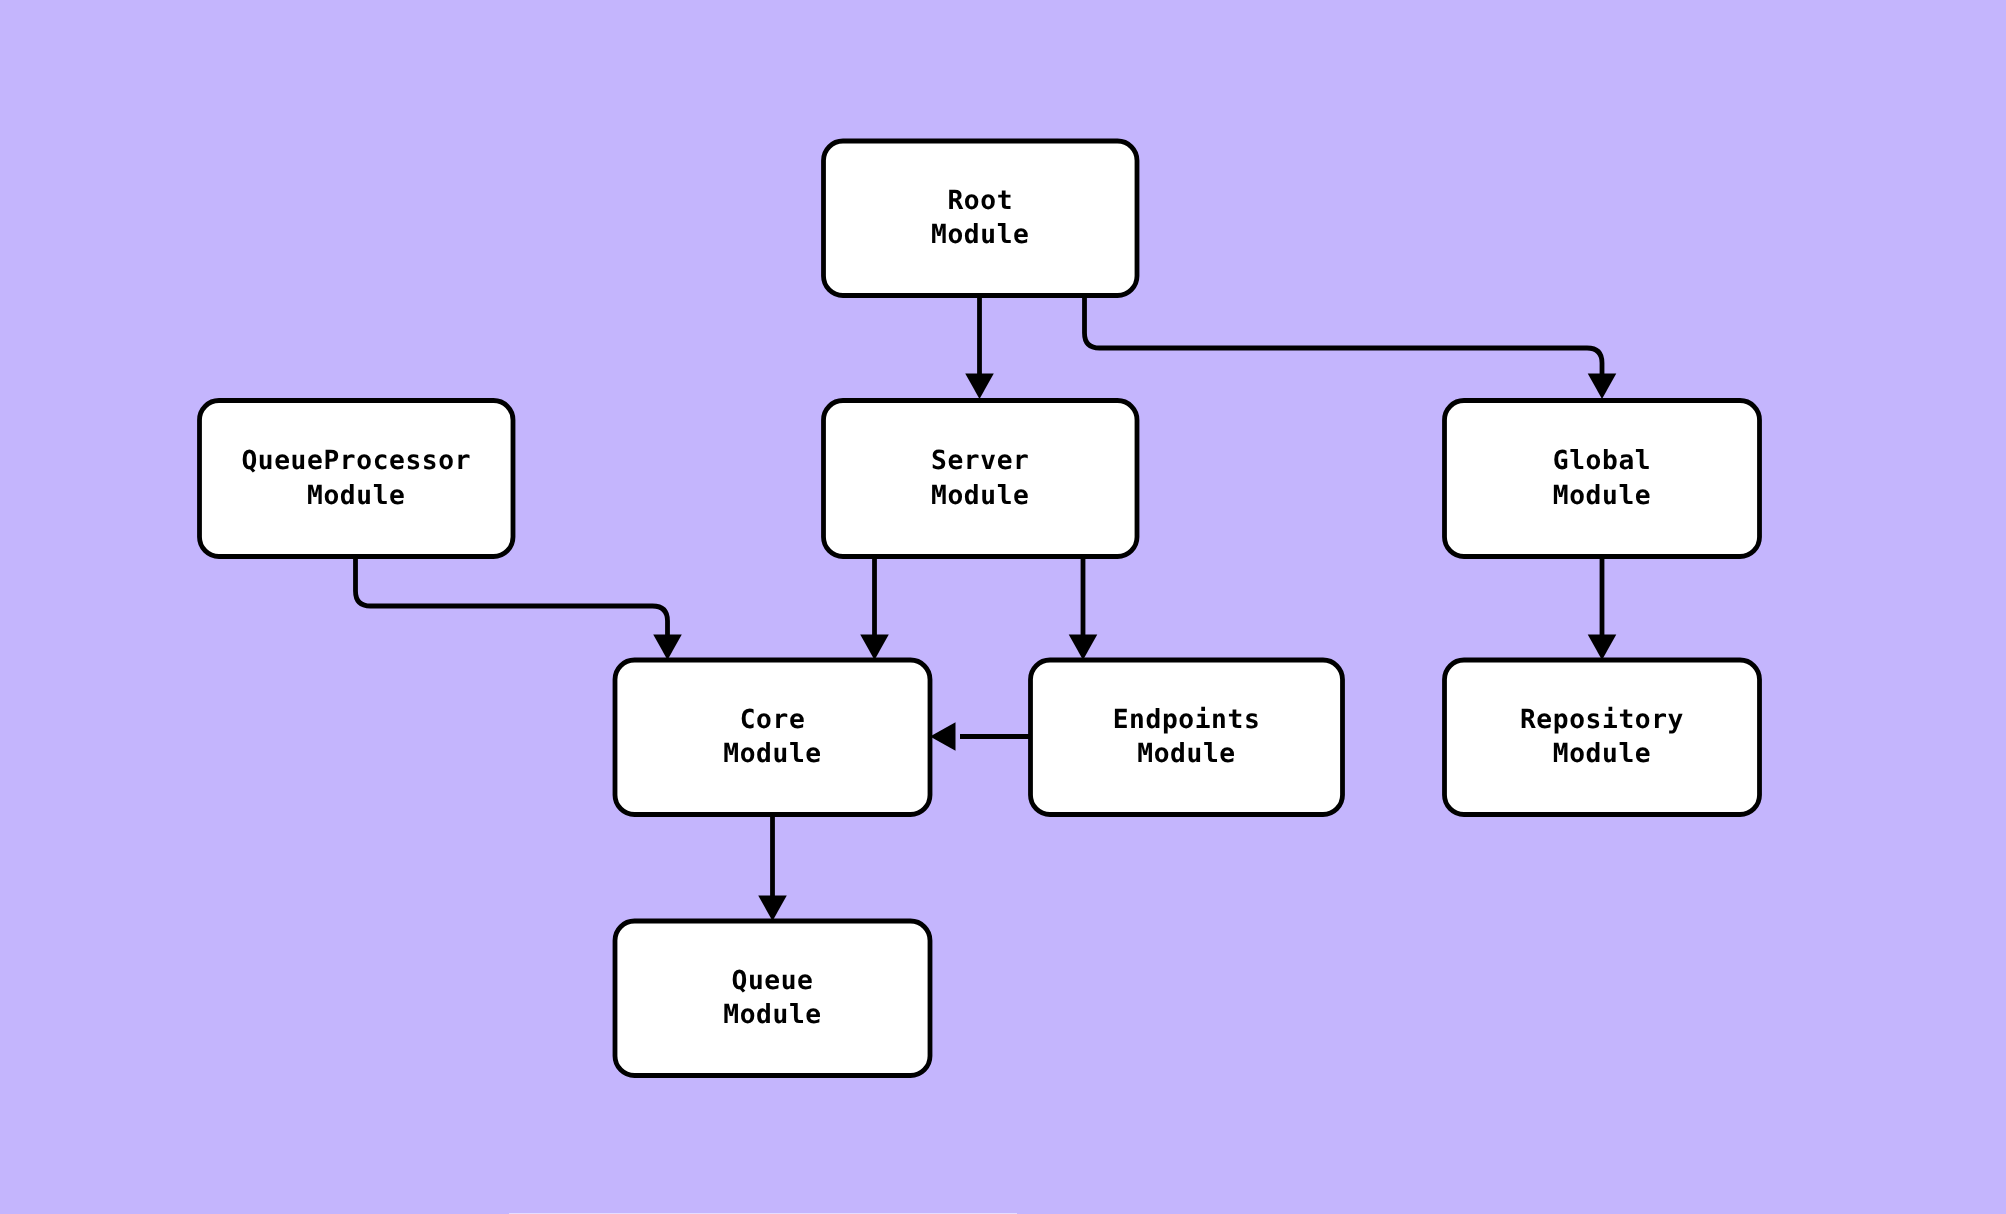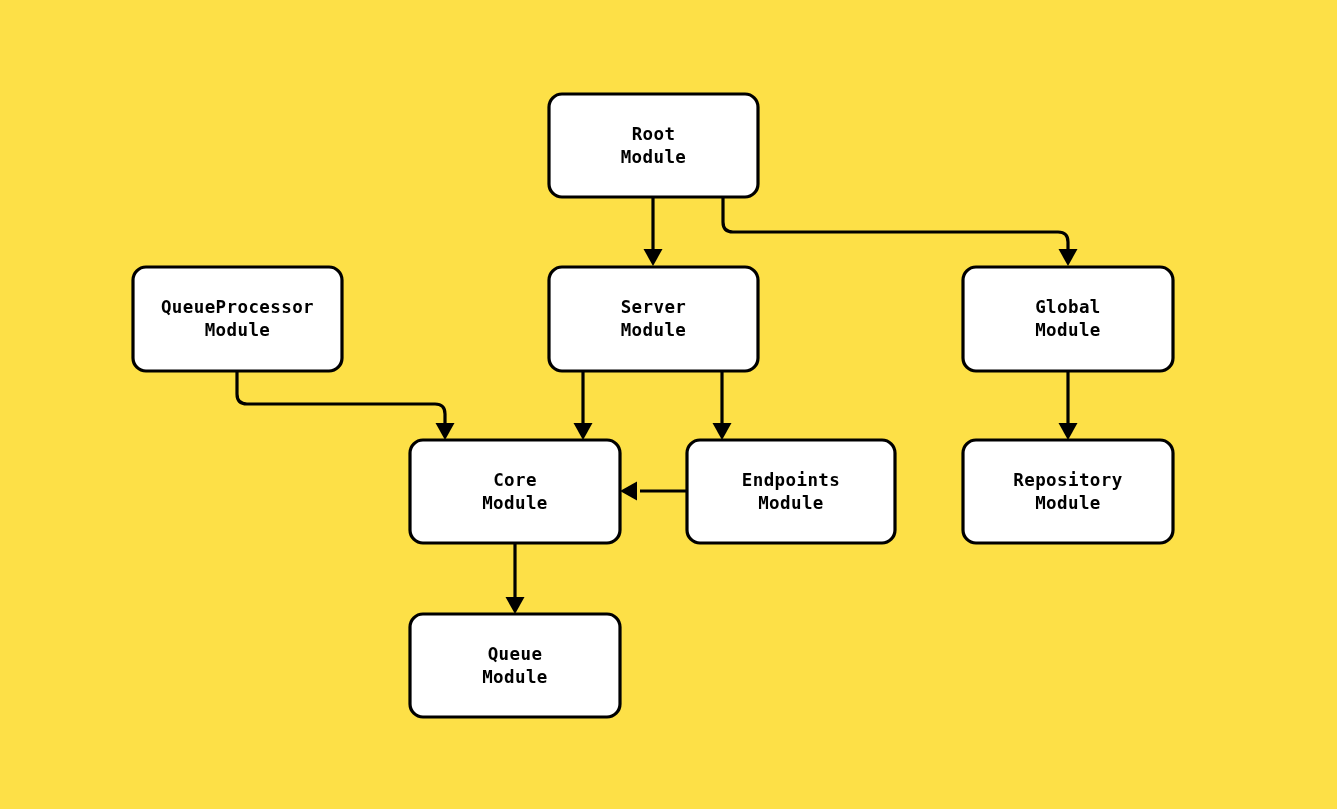--- a/index.html
+++ b/index.html
@@ -11,21 +11,21 @@
   body {
     width: 1337px;
     height: 809px;
     overflow: hidden;
     font-family: "DejaVu Sans Mono", "Liberation Mono", monospace;
   }
   #diagram-root {
     position: relative;
     width: 1337px;
     height: 809px;
-    background: #fde047;
+    background: #c4b5fd;
   }
   svg#diagram-canvas {
     display: block;
     width: 1337px;
     height: 809px;
   }
   .node-box {
     fill: #ffffff;
     stroke: #000000;
     stroke-width: 3.2;

